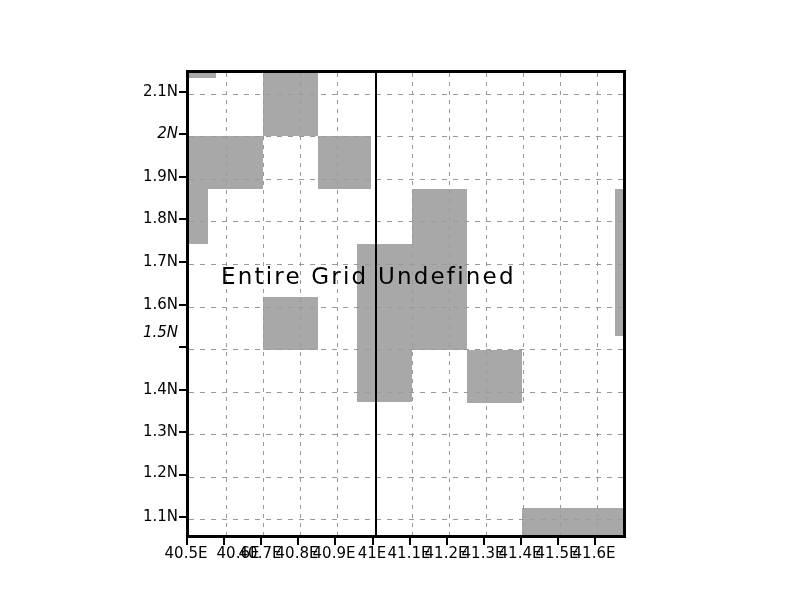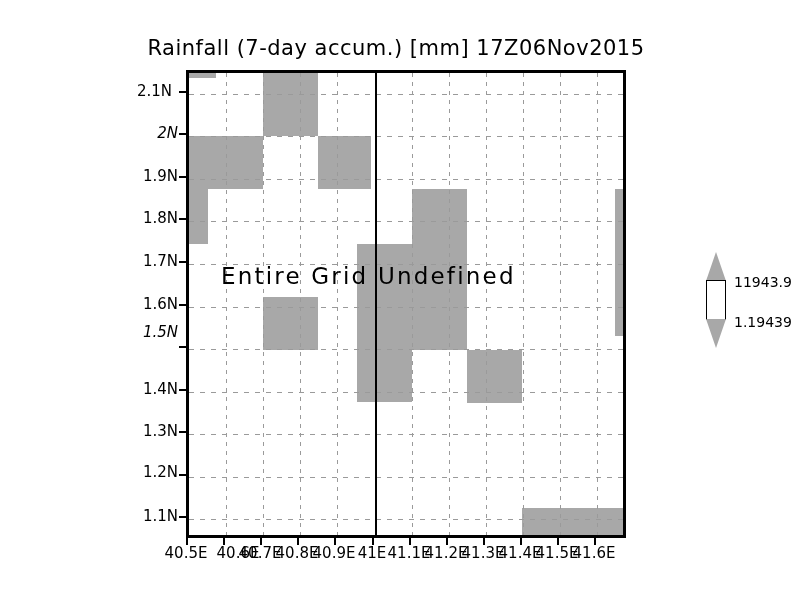--- a/index.html
+++ b/index.html
@@ -176,21 +176,20 @@
     color: #000000;
   }
   .cbar-label-high { top: 22px; }
   .cbar-label-low  { top: 62px; }
 </style>
 </head>
 <body>
 
 <div id="plot-root">
 
-  <div class="plot-title">Rainfall (7-day accum.) [mm] 17Z06Nov2015</div>
 
   <div class="axes-frame">
 
     <div class="cells-layer" id="cells-layer">
         <div class="data-cell" style="left: 0px; top: 0px; width: 27px; height: 5px; background: rgb(168, 168, 168);"></div>
         <div class="data-cell" style="left: 74px; top: 0px; width: 55px; height: 63px; background: rgb(168, 168, 168);"></div>
         <div class="data-cell" style="left: 0px; top: 63px; width: 74px; height: 53px; background: rgb(168, 168, 168);"></div>
         <div class="data-cell" style="left: 129px; top: 63px; width: 53px; height: 53px; background: rgb(168, 168, 168);"></div>
         <div class="data-cell" style="left: 0px; top: 116px; width: 19px; height: 55px; background: rgb(168, 168, 168);"></div>
         <div class="data-cell" style="left: 223px; top: 116px; width: 55px; height: 55px; background: rgb(168, 168, 168);"></div>
@@ -229,21 +228,21 @@
         <div class="meridian-line" style="left: 186px;"></div>
       </div>
 
     <div class="overlay-layer">
       <div class="undefined-note">Entire Grid Undefined</div>
     </div>
 
   </div>
 
   <div id="y-axis-labels">
-      <div class="y-tick-label" style="left: 112px; top: 82px;">2.1N</div>
+      <div class="y-tick-label" style="left: 118px; top: 82px;">2.1N</div>
       <div class="tick-mark-y" style="left: 179px; top: 91px;"></div>
       <div class="y-tick-label" style="left: 118px; top: 124px; font-style: italic;">2N</div>
       <div class="tick-mark-y" style="left: 179px; top: 133px;"></div>
       <div class="y-tick-label" style="left: 118px; top: 167px;">1.9N</div>
       <div class="tick-mark-y" style="left: 179px; top: 176px;"></div>
       <div class="y-tick-label" style="left: 118px; top: 209px;">1.8N</div>
       <div class="tick-mark-y" style="left: 179px; top: 218px;"></div>
       <div class="y-tick-label" style="left: 118px; top: 252px;">1.7N</div>
       <div class="tick-mark-y" style="left: 179px; top: 261px;"></div>
       <div class="y-tick-label" style="left: 118px; top: 295px;">1.6N</div>
@@ -279,21 +278,14 @@
       <div class="x-tick-label" style="left: 453px; top: 544px;">41.3E</div>
       <div class="tick-mark-x" style="left: 483px; top: 538px;"></div>
       <div class="x-tick-label" style="left: 490px; top: 544px;">41.4E</div>
       <div class="tick-mark-x" style="left: 520px; top: 538px;"></div>
       <div class="x-tick-label" style="left: 527px; top: 544px;">41.5E</div>
       <div class="tick-mark-x" style="left: 557px; top: 538px;"></div>
       <div class="x-tick-label" style="left: 564px; top: 544px;">41.6E</div>
       <div class="tick-mark-x" style="left: 594px; top: 538px;"></div>
     </div>
 
-  <div class="colorbar">
-    <div class="cbar-arrow-up"></div>
-    <div class="cbar-box"></div>
-    <div class="cbar-arrow-down"></div>
-    <div class="cbar-label cbar-label-high">11943.9</div>
-    <div class="cbar-label cbar-label-low">1.19439</div>
-  </div>
 
 </div>
 
 </body></html>

